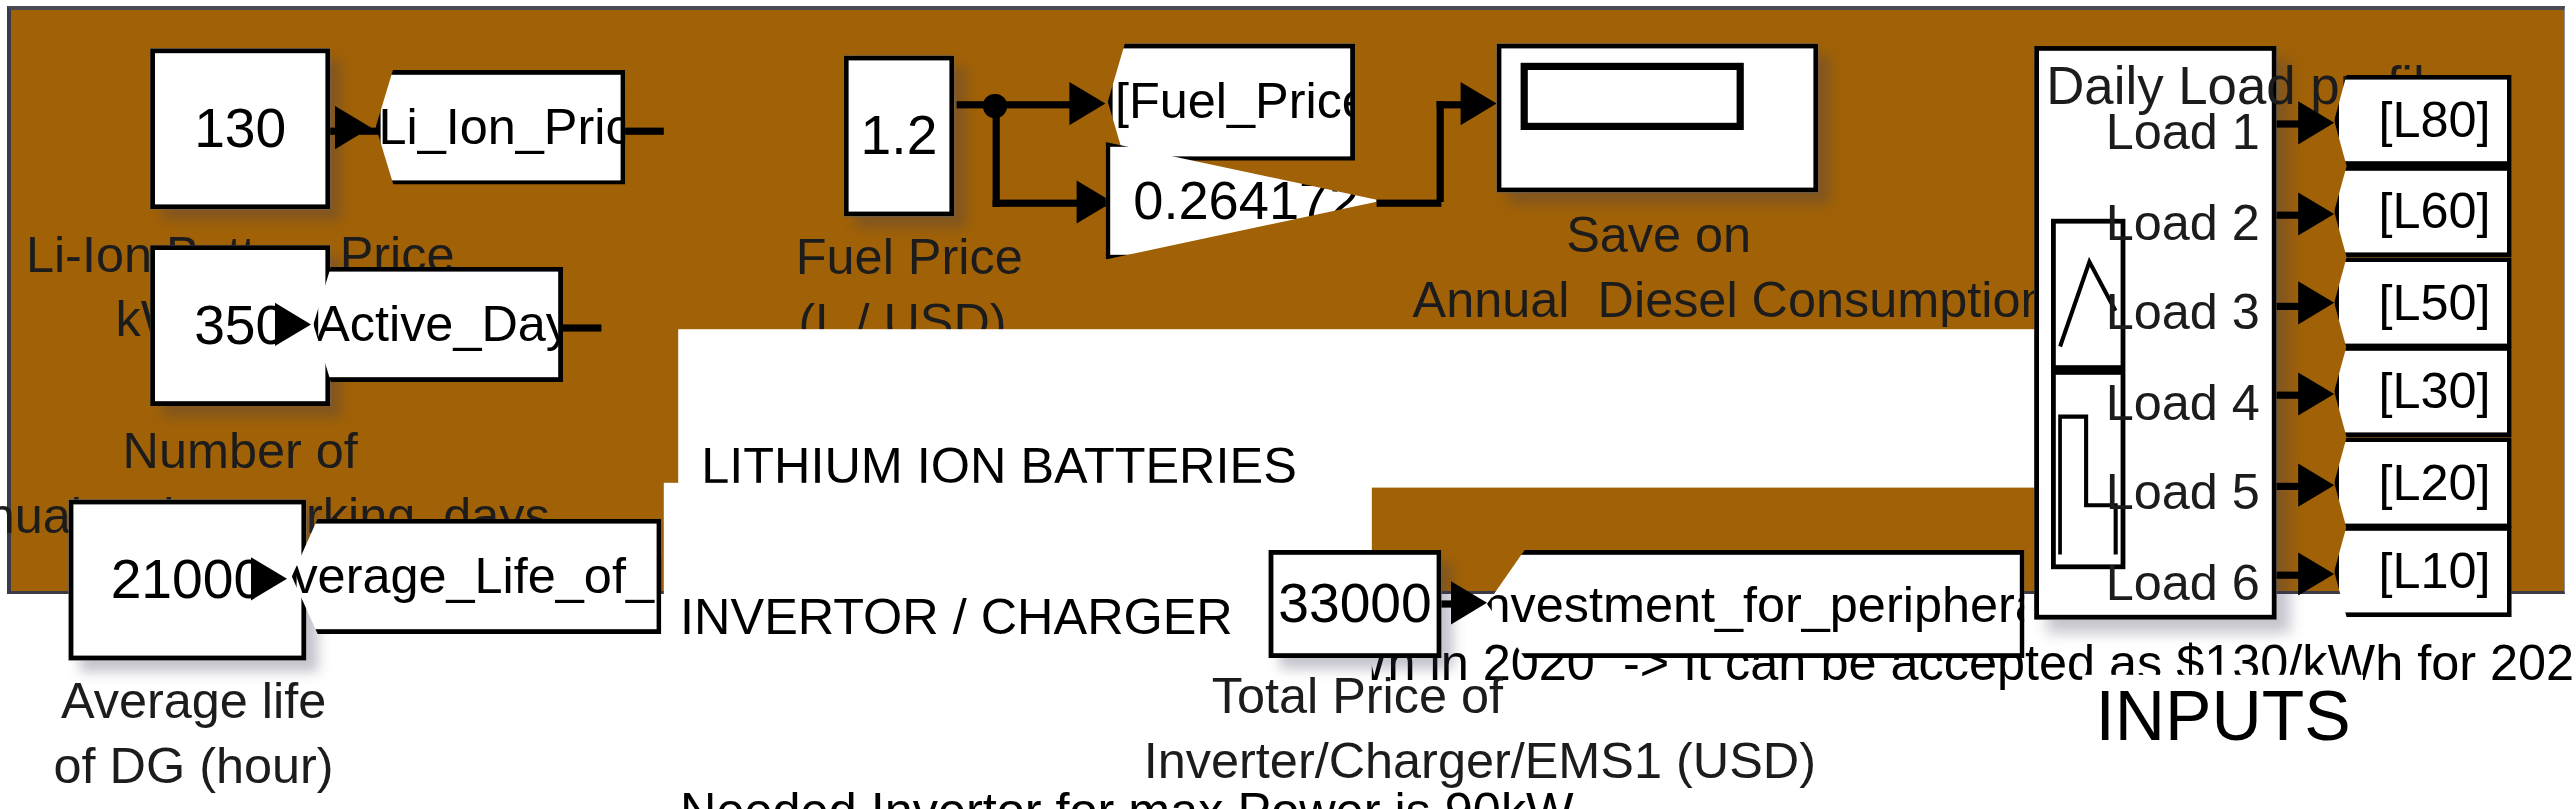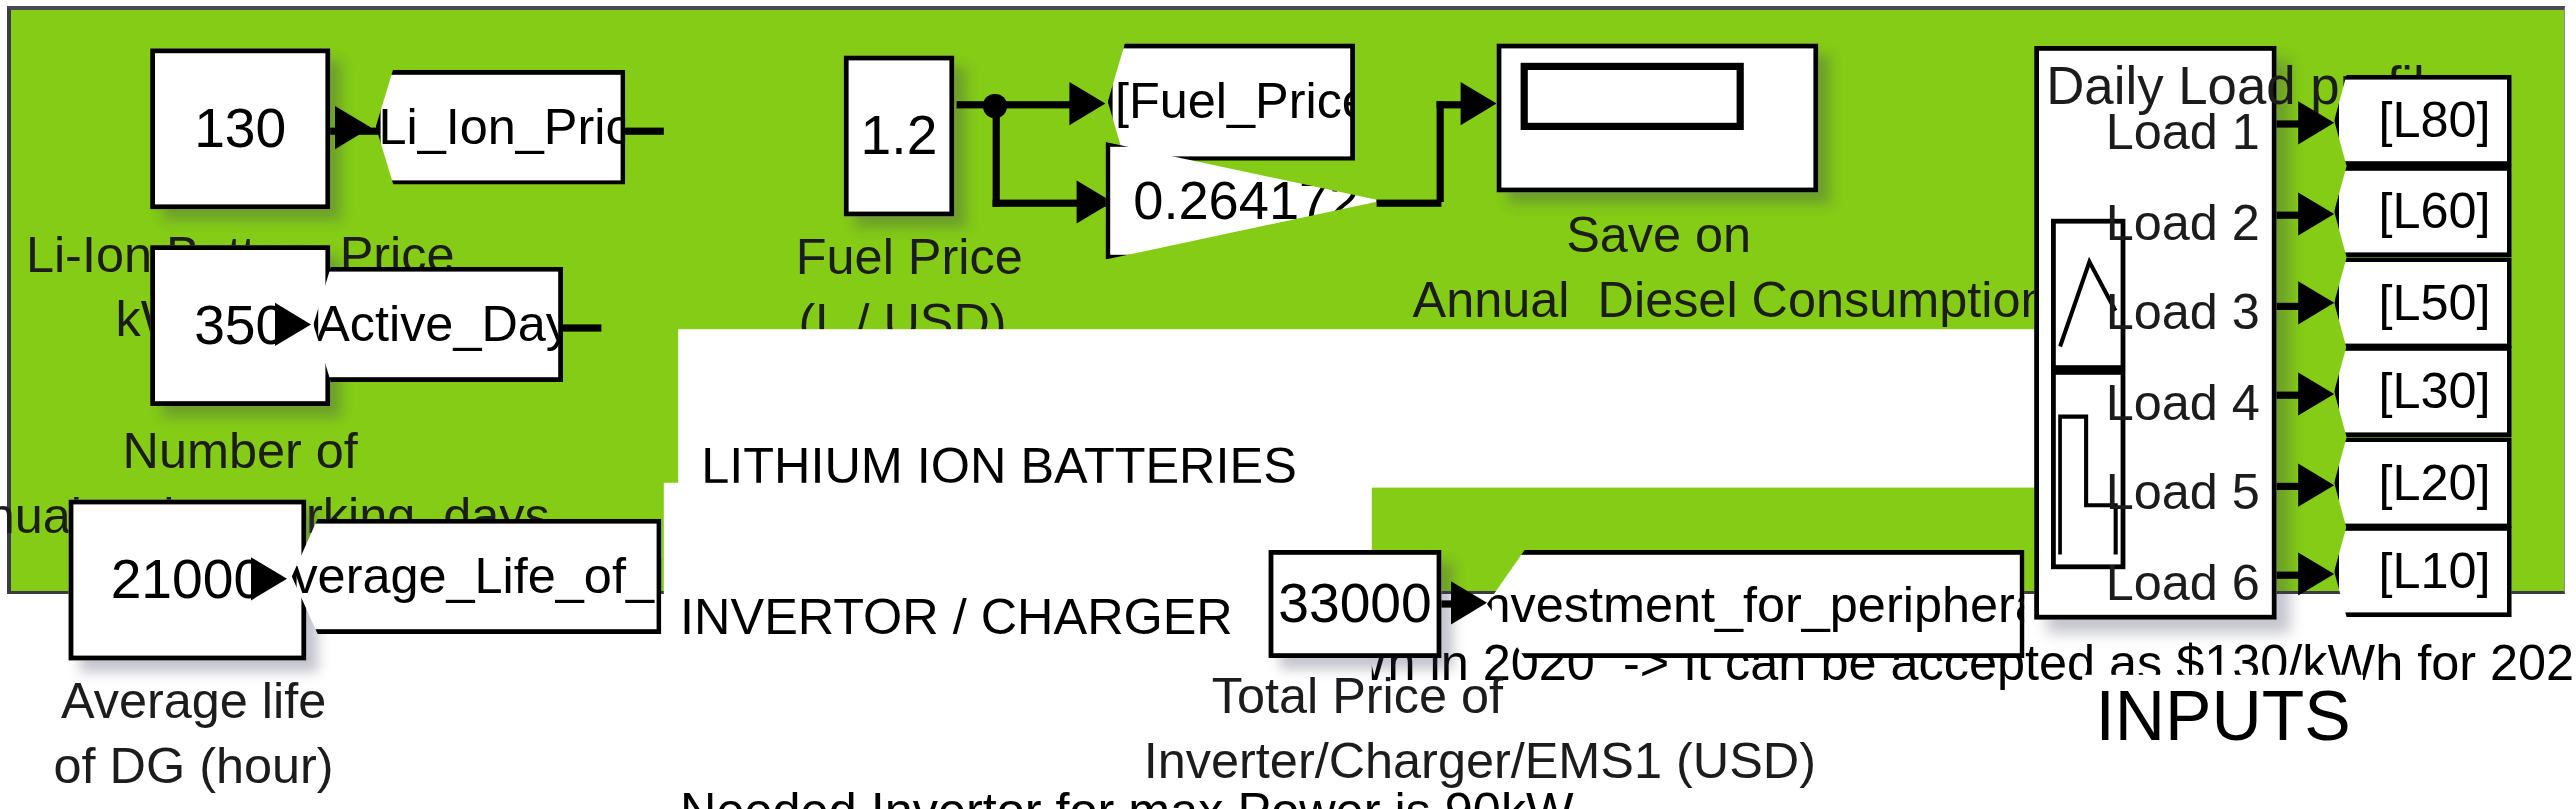--- a/index.html
+++ b/index.html
@@ -15,21 +15,21 @@
     font-family: "Liberation Sans", sans-serif;
     overflow: hidden;
   }
   
   .model-frame {
     position: absolute;
     left: 6.8px;
     top: 5.5px;
     width: 2558px;
     height: 588px;
-    background: #84cc16;
+    background: #a16207;
     border-left: 4.8px solid #3b3b47;
     border-top: 4.8px solid #4a4a55;
     border-right: 1.4px solid #8d8da0;
     border-bottom: 3.4px solid #3b3b47;
     box-sizing: border-box;
     padding-left: 11px;
   }
 
   
   .blk {

